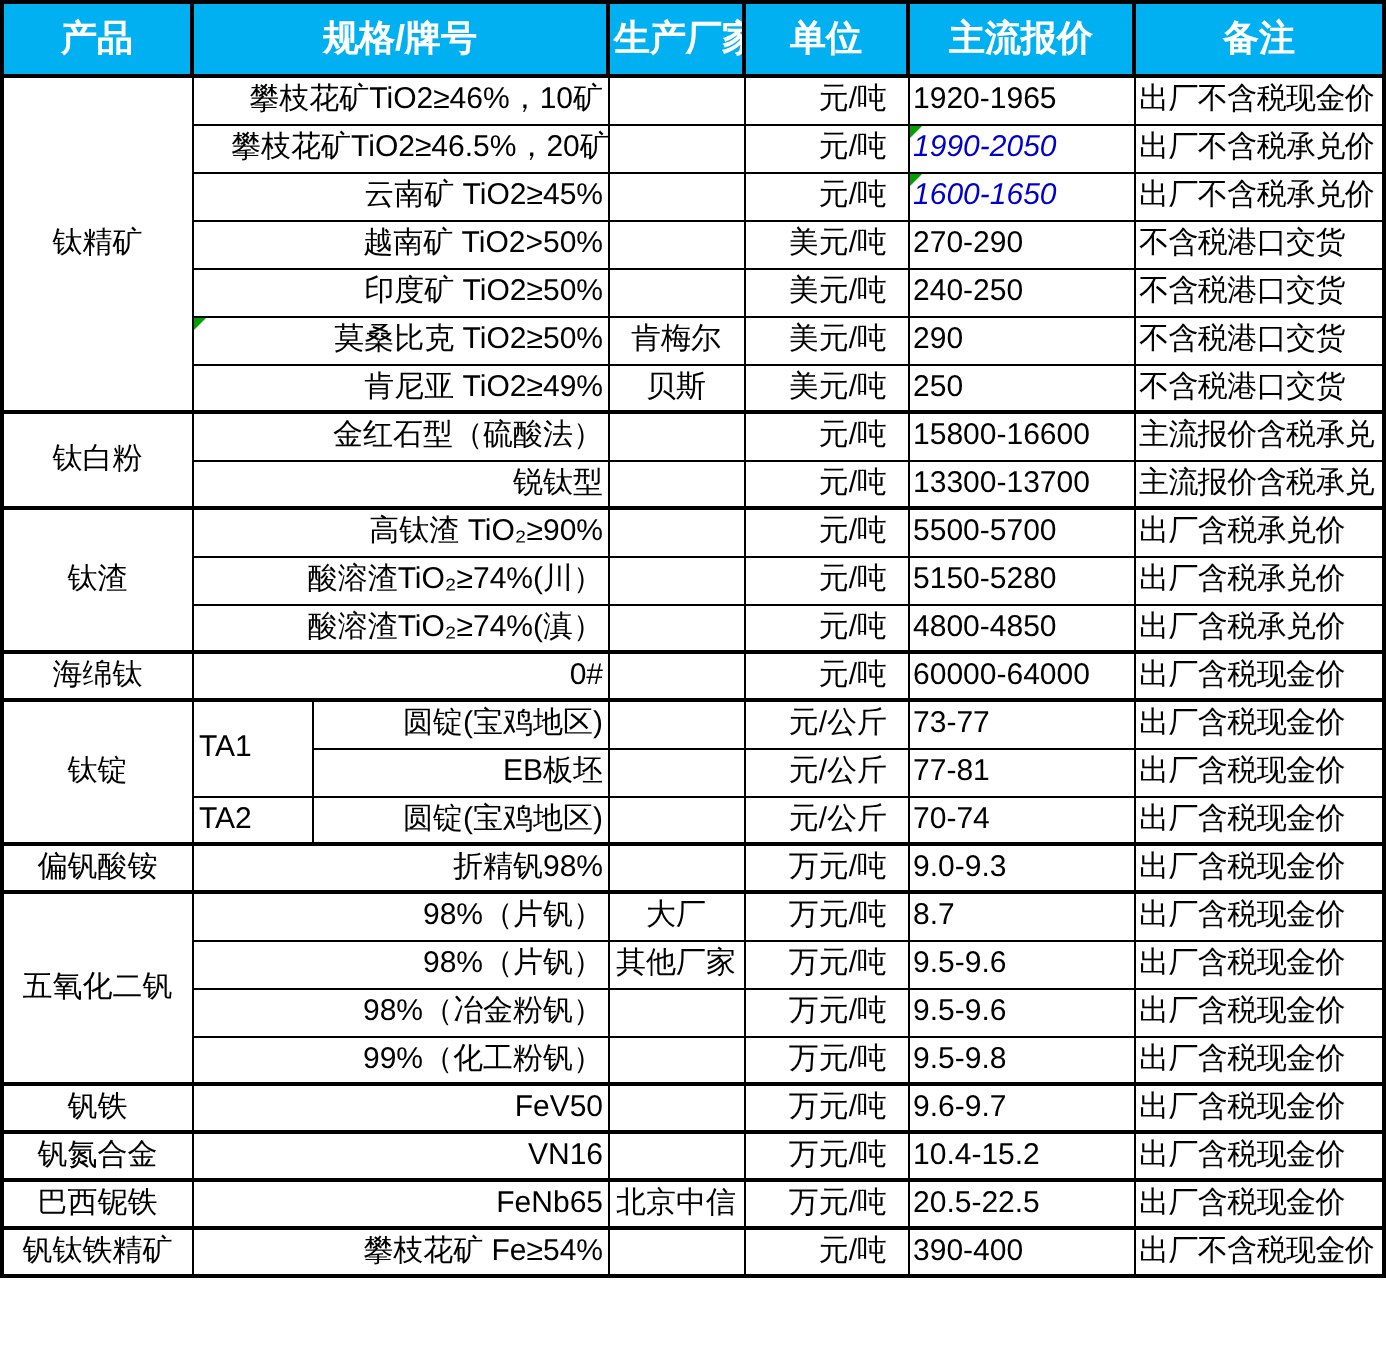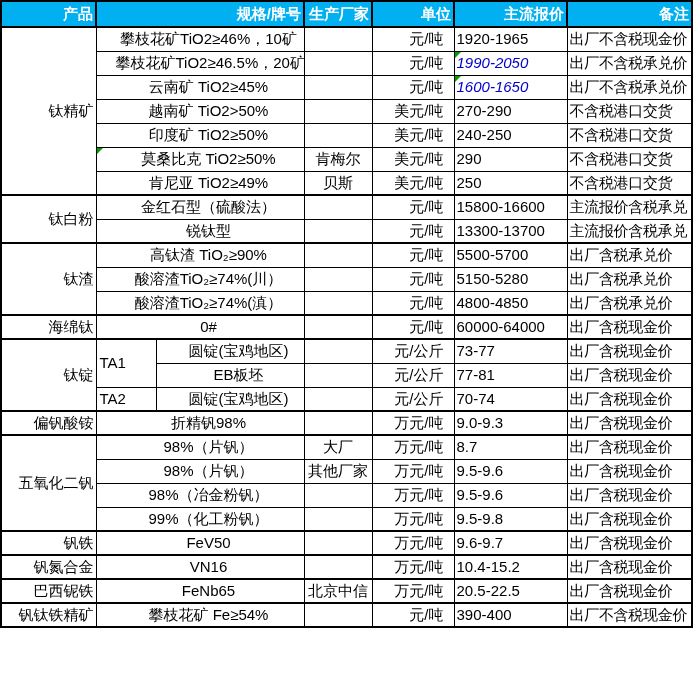--- a/index.html
+++ b/index.html
@@ -27,27 +27,27 @@
     height:24px;
     overflow:hidden;
     white-space:nowrap;
     position:relative;
     line-height:1.1;
   }
   thead th{
     background:var(--header-bg);
     color:var(--header-text);
     font-weight:bold;
-    text-align:right;
-    height:26px;
+    text-align:center;
+    height:37px;
     border-width:2px;
-    font-size:15px;
-  }
-  td.product{text-align:right;}
-  td.spec{text-align:center;padding-left:19px;}
+    font-size:18px;
+  }
+  td.product{text-align:center;}
+  td.spec{text-align:right;padding-left:19px;}
   td.grade{text-align:left;padding-left:3px;}
   td.mfr{text-align:center;margin-top:44px;}
   td.unit{text-align:right;padding-right:10px;}
   td.price{}
   td.note{text-align:left;padding-left:2px;letter-spacing:-0.3px;}
   td.price.blue .val,td.price.blue{color:var(--blue-price);font-style:italic;}
   tr.group-start td{border-top-width:2px;}
   .marker{
     position:absolute;top:0;left:0;width:0;height:0;
     border-top:6px solid var(--marker-green);

